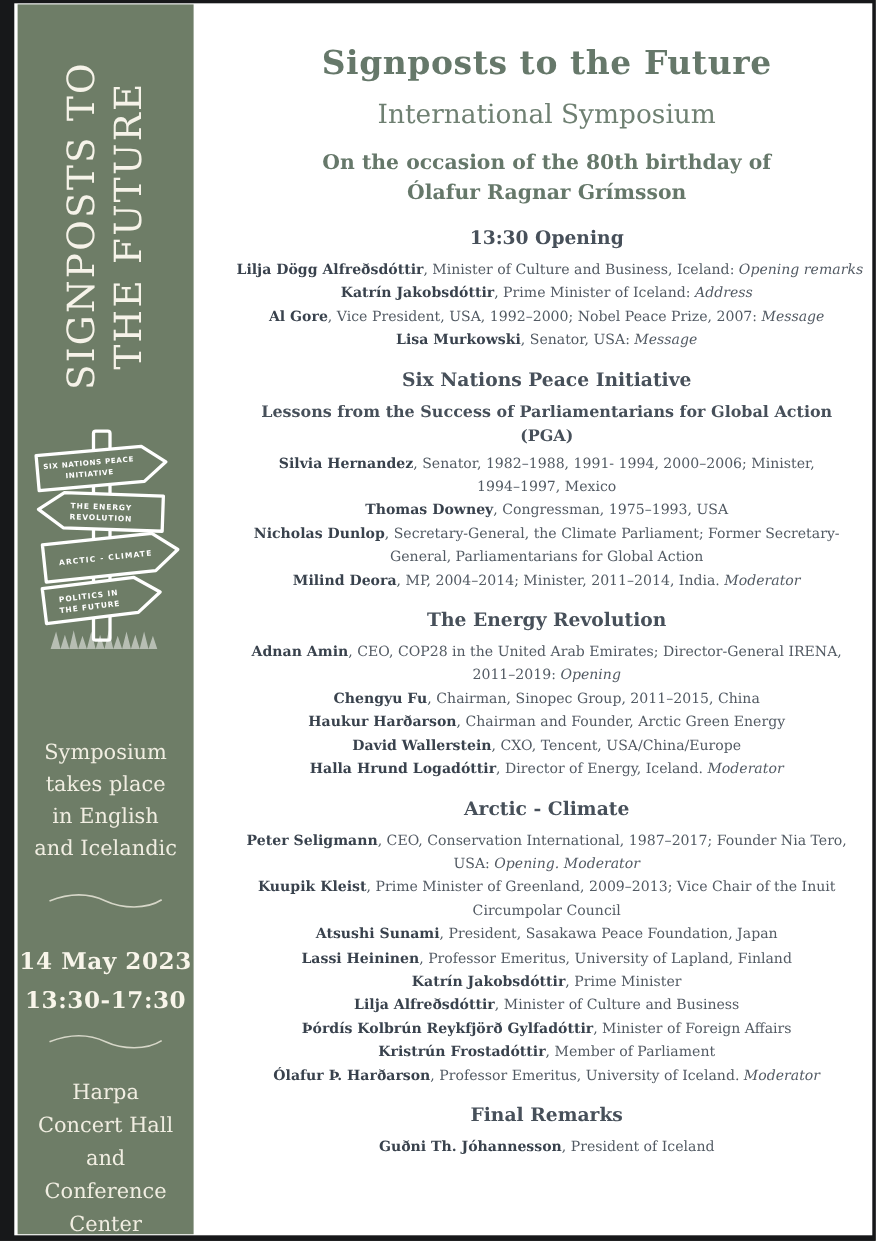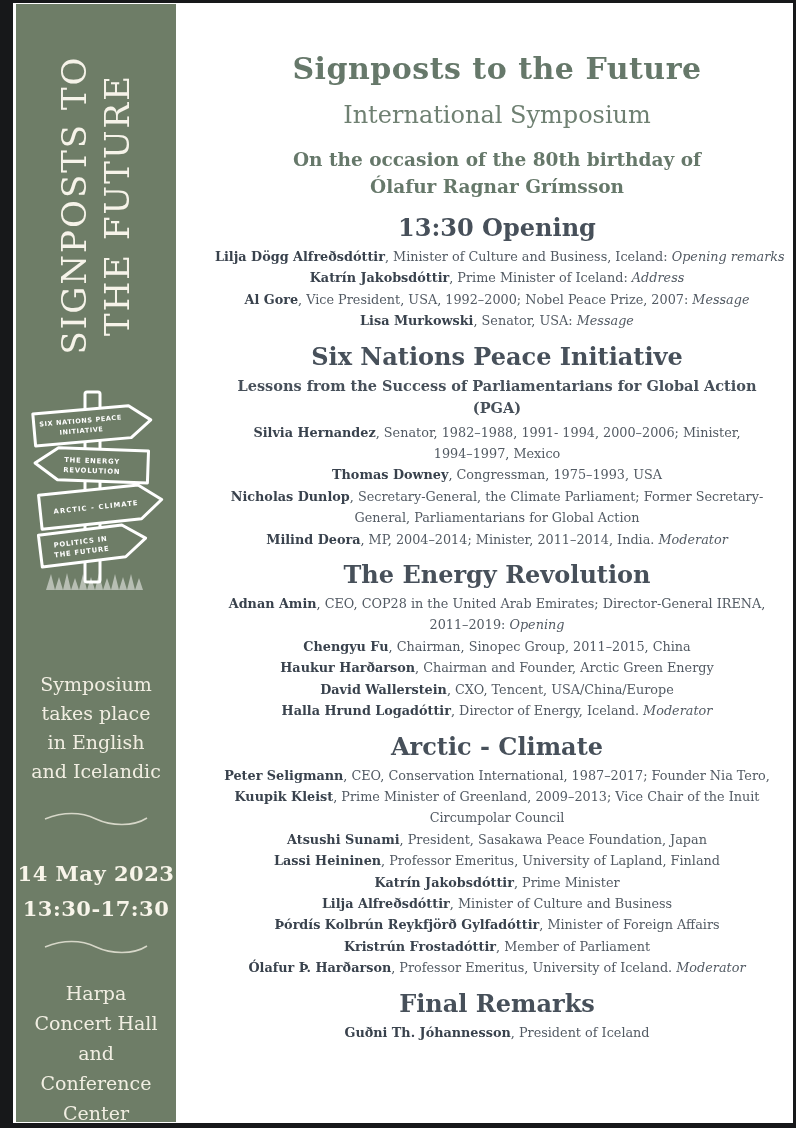--- a/index.html
+++ b/index.html
@@ -16,28 +16,28 @@
   .lang-note{position:absolute;top:666px;left:50%;transform:translateX(-50%);width:132px;
              text-align:center;font-size:19px;line-height:29px;color:#f1eee2;}
   .wave{position:absolute;left:50%;transform:translateX(-50%);}
   .wave1{top:806px;} .wave2{top:934px;}
   .datetime{position:absolute;top:852px;left:0;width:100%;text-align:center;font-weight:bold;
             font-size:21px;line-height:35px;letter-spacing:0.5px;color:#f8f5ea;}
   .venue{position:absolute;top:974px;left:50%;transform:translateX(-50%);width:136px;
          text-align:center;font-size:19px;line-height:30px;color:#f1eee2;}
 
   
-  .content{position:absolute;left:163px;top:0;right:0;bottom:0;padding:47px 14px 0 39px;overflow:hidden;}
+  .content{position:absolute;left:163px;top:0;right:0;bottom:0;padding:36px 14px 0 39px;overflow:hidden;}
   .doc-title{margin:0;text-align:center;font-size:30px;line-height:38px;font-weight:bold;
              color:#66786a;letter-spacing:0.5px;}
   .doc-subtitle{margin:12px 0 0;text-align:center;font-size:24px;line-height:30px;font-weight:normal;
                 color:#6f8072;}
   .occasion{margin:16px 0 0;text-align:center;font-size:18.5px;line-height:27px;font-weight:bold;
             color:#66786a;}
-  .agenda-section h2{margin:12px 0 5px;text-align:center;font-size:24px;line-height:26px;
+  .agenda-section h2{margin:12px 0 5px;text-align:center;font-size:17px;line-height:26px;
                      font-weight:bold;color:#47505a;}
   .agenda-section:first-of-type h2{margin-top:15px;}
   .agenda-section h3{margin:0 0 3px;text-align:center;font-size:14.5px;line-height:22px;
                      font-weight:bold;color:#47505a;}
   .speaker-line{margin:0;font-size:12.8px;line-height:21.4px;color:#525a63;white-space:nowrap;text-align:center;}
   .speaker-line b{color:#39424d;}
   .speaker-line em{font-style:italic;}
 
   .sign-label{font-family:"DejaVu Sans",sans-serif;font-weight:bold;fill:#ffffff;}
 </style>
@@ -129,20 +129,21 @@
             <p class="speaker-line"><b>Adnan Amin</b><span>, CEO, COP28 in the United Arab Emirates; Director-General IRENA,</span></p>
             <p class="speaker-line"><span>2011–2019: </span><em>Opening</em></p>
             <p class="speaker-line"><b>Chengyu Fu</b><span>, Chairman, Sinopec Group, 2011–2015, China</span></p>
             <p class="speaker-line"><b>Haukur Harðarson</b><span>, Chairman and Founder, Arctic Green Energy</span></p>
             <p class="speaker-line"><b>David Wallerstein</b><span>, CXO, Tencent, USA/China/Europe</span></p>
             <p class="speaker-line"><b>Halla Hrund Logadóttir</b><span>, Director of Energy, Iceland. </span><em>Moderator</em></p>
           </section>
           <section class="agenda-section">
             <h2>Arctic - Climate</h2>
             <p class="speaker-line"><b>Peter Seligmann</b><span>, CEO, Conservation International, 1987–2017; Founder Nia Tero,</span></p>
+            <p class="speaker-line"><span>USA: </span><em>Opening. Moderator</em></p>
             <p class="speaker-line"><b>Kuupik Kleist</b><span>, Prime Minister of Greenland, 2009–2013; Vice Chair of the Inuit</span></p>
             <p class="speaker-line"><span>Circumpolar Council</span></p>
             <p class="speaker-line"><b>Atsushi Sunami</b><span>, President, Sasakawa Peace Foundation, Japan</span></p>
             <p class="speaker-line"><b>Lassi Heininen</b><span>, Professor Emeritus, University of Lapland, Finland</span></p>
           </section>
           <section class="agenda-section">
             <p class="speaker-line"><b>Katrín Jakobsdóttir</b><span>, Prime Minister</span></p>
             <p class="speaker-line"><b>Lilja Alfreðsdóttir</b><span>, Minister of Culture and Business</span></p>
             <p class="speaker-line"><b>Þórdís Kolbrún Reykfjörð Gylfadóttir</b><span>, Minister of Foreign Affairs</span></p>
             <p class="speaker-line"><b>Kristrún Frostadóttir</b><span>, Member of Parliament</span></p>

